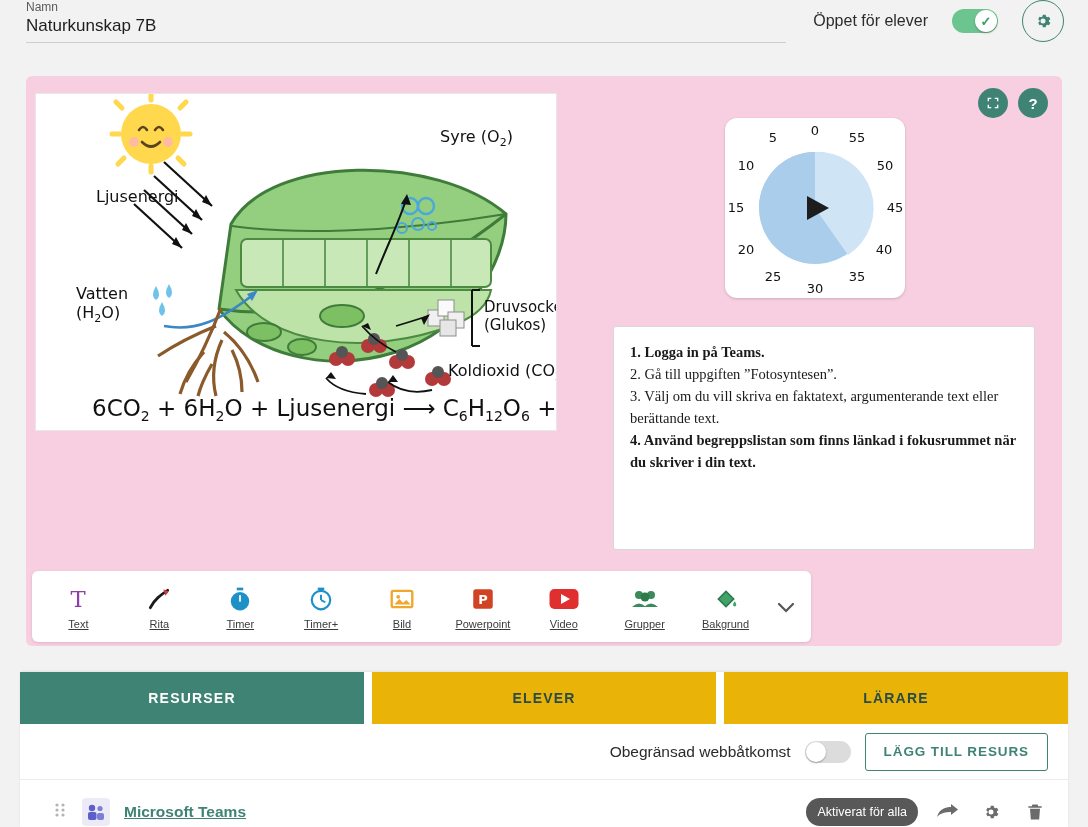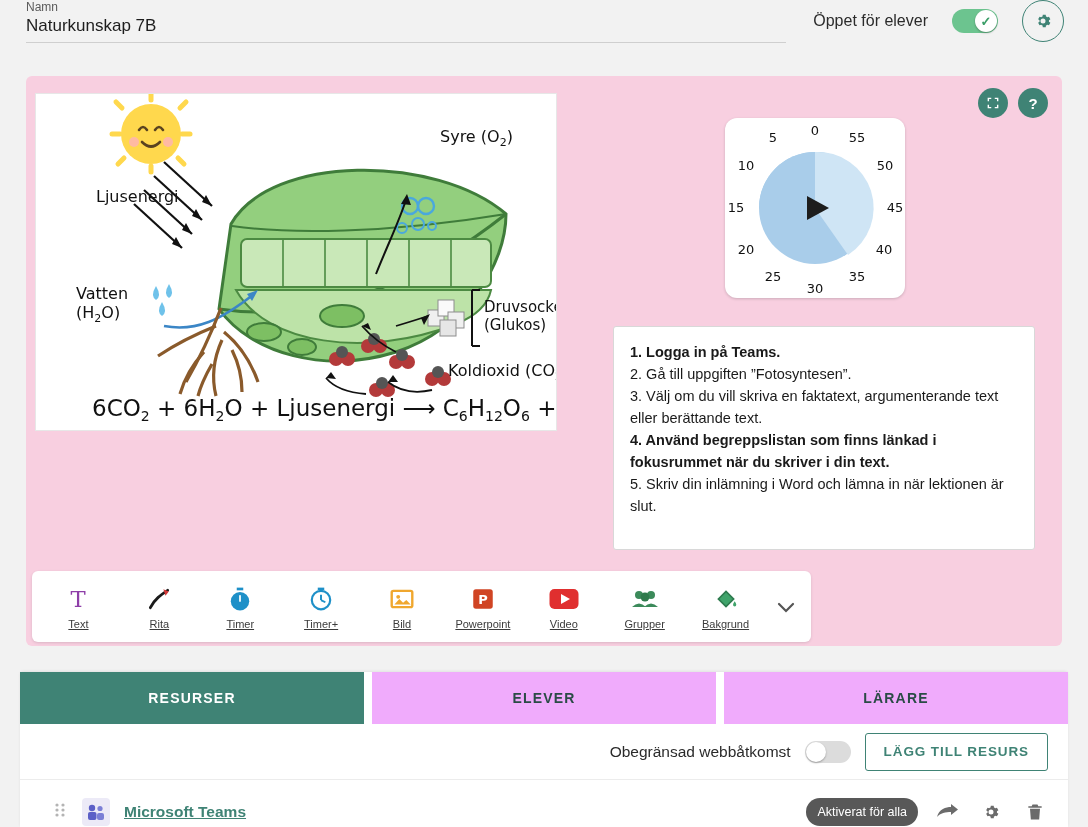--- a/index.html
+++ b/index.html
@@ -118,20 +118,21 @@
     position: absolute;
     left: 587px; top: 250px;
     width: 422px; height: 224px;
     background: #fff;
     border: 1px solid #d8d8d8;
     border-radius: 3px;
     padding: 14px 16px;
     font-size: 14.5px;
     line-height: 22px;
     color: #1a1a1a;
+    font-family: Liberation Serif, serif;
   }
   .instructions p { margin: 0; }
   .instructions .b { font-weight: bold; }
 
   
   .toolbar {
     position: absolute;
     left: 6px; top: 495px;
     width: 779px; height: 71px;
     background: #ffffff;
@@ -167,21 +168,21 @@
     background: #ffffff;
     border-radius: 4px 4px 0 0;
     box-shadow: 0 -1px 3px rgba(0,0,0,.07);
   }
   .tabs { display: flex; height: 52px; gap: 8px; }
   .tab {
     flex: 1 1 0;
     display: flex; align-items: center; justify-content: center;
     font-size: 14px; letter-spacing: 1.2px;
     font-weight: bold;
-    background: #f0abfc;
+    background: #eab308;
     color: #2a4b46;
   }
   .tab.active { background: #3f8375; color: #ffffff; }
 
   .toolrow {
     height: 55px;
     display: flex;
     align-items: center;
     justify-content: flex-end;
     padding: 0 20px;
@@ -445,21 +446,20 @@
           <text x="48" y="24">5</text>
         </g>
       </svg>
     </div>
 
     <div class="instructions">
       <p class="b">1. Logga in på Teams.</p>
       <p>2. Gå till uppgiften ”Fotosyntesen”.</p>
       <p>3. Välj om du vill skriva en faktatext, argumenterande text eller berättande text.</p>
       <p class="b">4. Använd begreppslistan som finns länkad i fokusrummet när du skriver i din text.</p>
-      <p>5. Skriv din inlämning i Word och lämna in när lektionen är slut.</p>
     </div>
 
     <div class="toolbar">
 
       <div class="tool">
         <span class="ico">
           <svg width="26" height="26" viewBox="0 0 24 24">
               <text x="12" y="19" text-anchor="middle" font-family="DejaVu Serif, serif" font-size="21" fill="#8e3ea8">T</text>
             </svg>
         </span>

